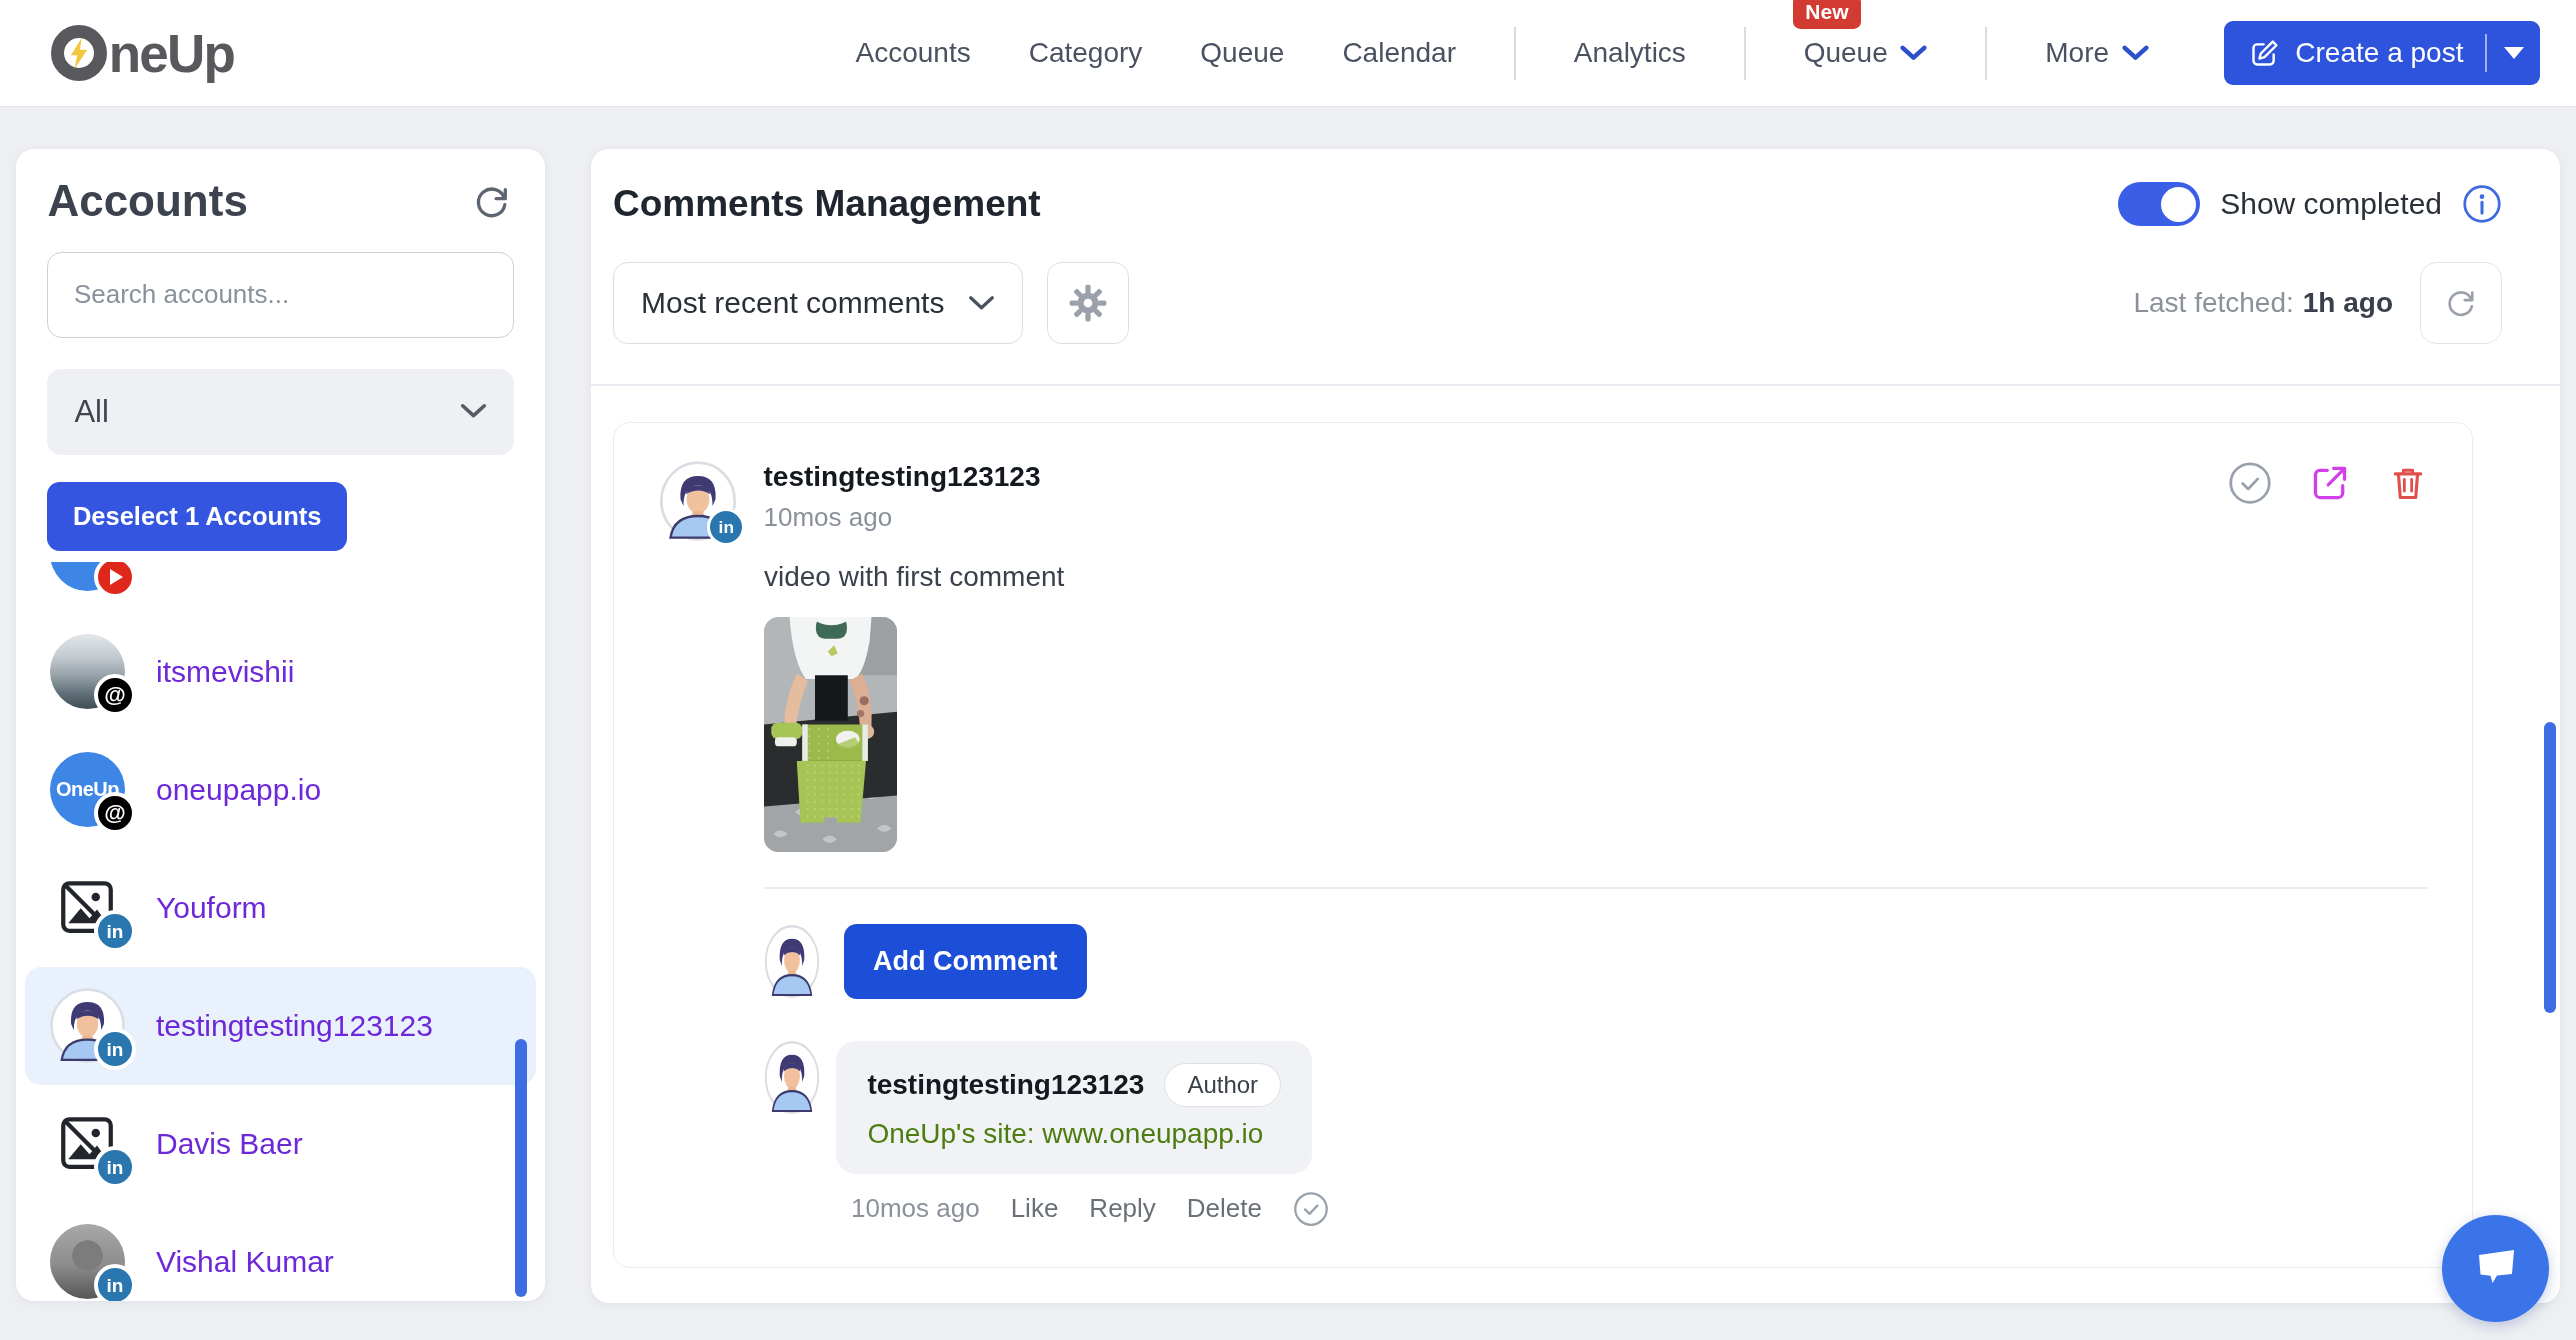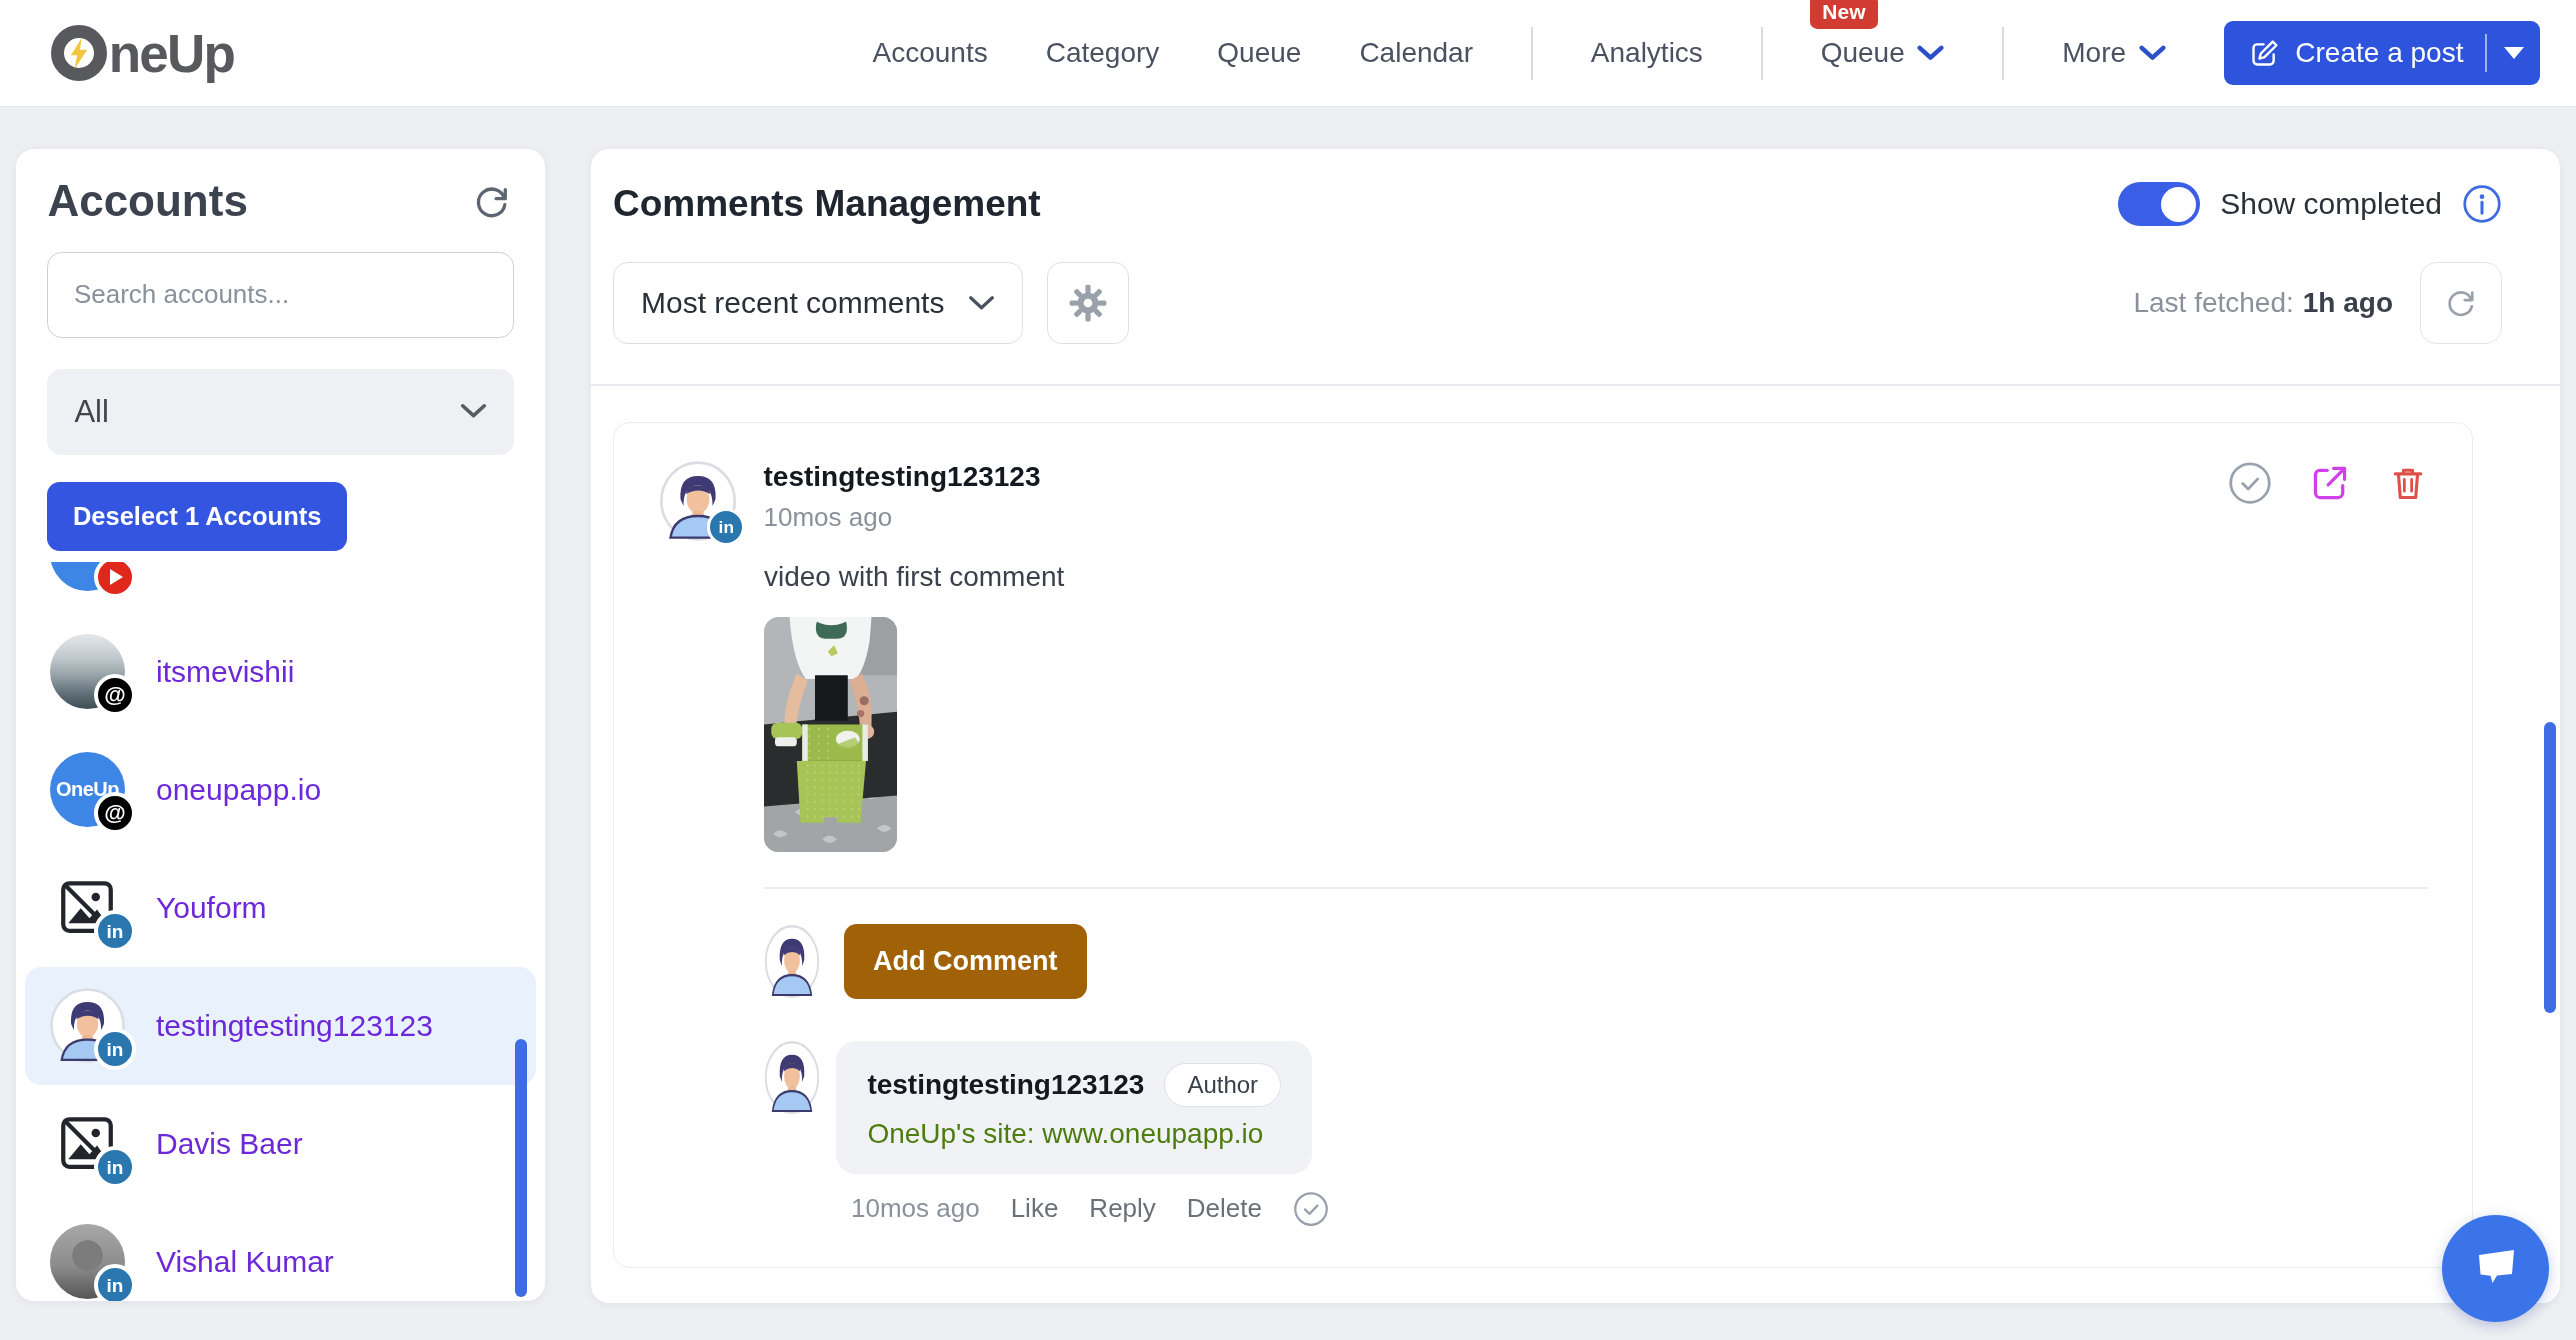--- a/index.html
+++ b/index.html
@@ -32,21 +32,21 @@
   .nav-group { position:relative; display:flex; align-items:center; gap:12.7px; cursor:pointer; }
   .chev { width:27px; height:16.4px; }
   .new-badge {
     position:absolute; top:-42px; left:-11px;
     background:#d23b31; color:#fff; font-size:21px; font-weight:bold;
     padding:6.4px 12.7px; border-radius:7.3px; line-height:1;
   }
   .create-btn {
     display:flex; align-items:center; border:none; cursor:pointer;
     background:#2e54de; color:#fff; height:64px; border-radius:9px;
-    padding:0 16.4px 0 24px; font-family:inherit; margin-left:0;
+    padding:0 16.4px 0 24px; font-family:inherit; margin-left:17px;
   }
   .create-btn .pencil { width:33px; height:33px; margin-right:14.6px; }
   .create-btn .label { font-size:28px; color:#fff; white-space:nowrap; }
   .create-btn .seg-divider { width:1.8px; height:38px; background:rgba(255,255,255,.55); margin:0 16.4px 0 22px; }
   .caret-down {
     width:0; height:0; border-left:10px solid transparent; border-right:10px solid transparent;
     border-top:12px solid #fff;
   }
 
   
@@ -157,21 +157,21 @@
   .c-time { font-size:26px; color:#8b919b; margin-top:9px; }
   .c-body { margin-left:106px; }
   .c-text { font-size:28px; color:#3a414c; margin-top:18px; }
   .c-thumb { width:133px; height:235px; border-radius:14.6px; overflow:hidden; margin-top:24px; cursor:pointer; }
   .c-thumb svg { display:block; width:100%; height:100%; }
   .c-divider { height:1.8px; background:#eaedf0; margin:35px 0 0 0; }
   .add-row { display:flex; align-items:center; margin-top:35px; }
   .oval-avatar { position:relative; width:56px; height:73px; flex:0 0 56px; }
   .oval-avatar .person-svg { width:56px; height:73px; }
   .add-btn {
-    margin-left:24px; background:#a16207; border:none; color:#fff; cursor:pointer;
+    margin-left:24px; background:#1d4ed8; border:none; color:#fff; cursor:pointer;
     font-size:27px; font-weight:bold; padding:22px 29px; border-radius:12.7px; font-family:inherit;
   }
   .reply { display:flex; align-items:flex-start; margin-top:42px; }
   .reply-bubble {
     margin-left:16.4px; background:#f0f2f5; border-radius:20px; padding:22px 31px 24px 31px;
   }
   .reply-line1 { display:flex; align-items:center; }
   .reply-name { font-size:28px; font-weight:bold; color:#14181f; }
   .author-pill {
     margin-left:20px; background:#fff; border:1.8px solid #dde0e5; border-radius:909px;

